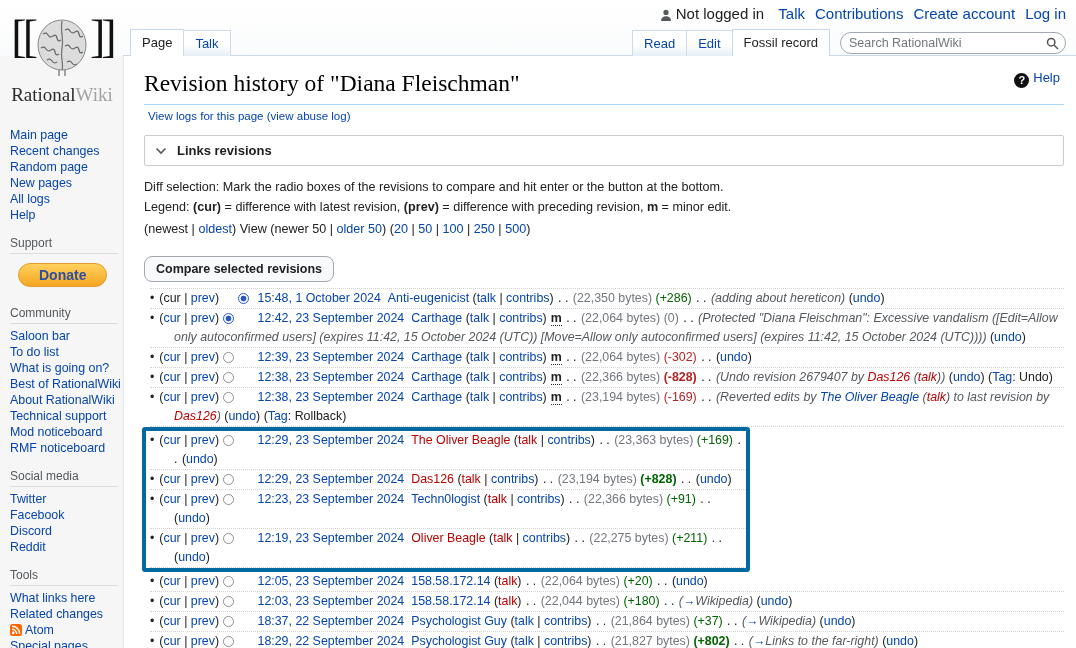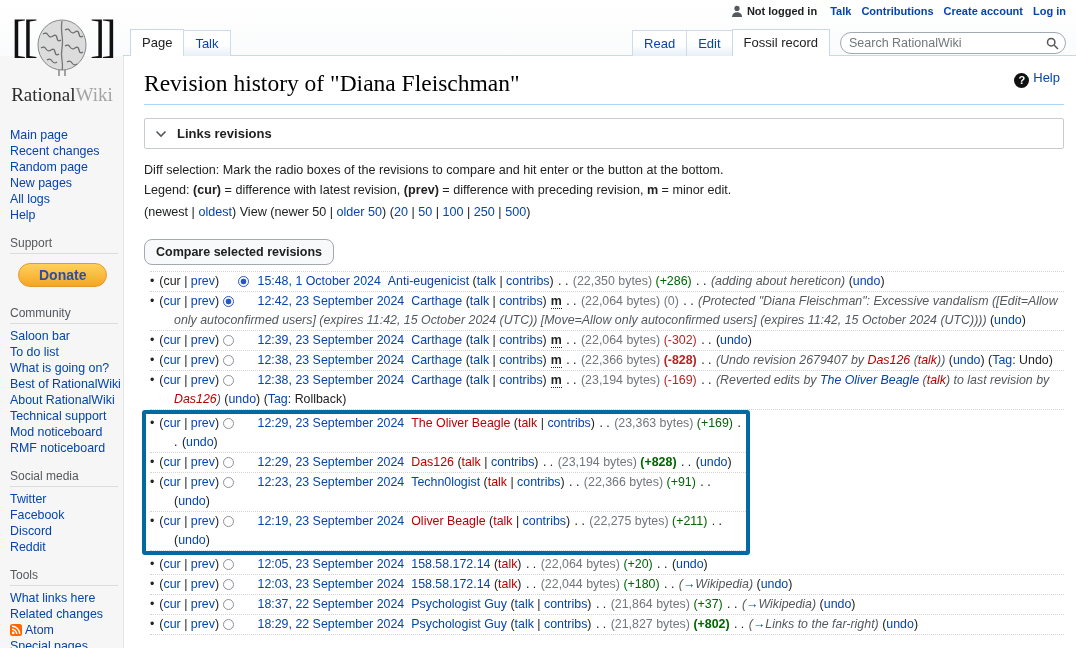--- a/index.html
+++ b/index.html
@@ -5,21 +5,21 @@
   html,body{margin:0;padding:0;}
   body{width:1076px;height:648px;position:relative;overflow:hidden;background:#f6f6f6;
        font-family:"Liberation Sans",sans-serif;color:#202122;}
   a{text-decoration:none;cursor:pointer;}
   .lb{color:#0645ad;} .lr{color:#ba0000;}
   #topstrip{position:absolute;left:0;top:0;right:0;height:56px;background:linear-gradient(#ffffff,#fafbfc);}
   #tabline{position:absolute;left:123px;right:0;top:55px;height:1px;background:#c8d8e8;}
   #contentcol{position:absolute;left:123px;top:56px;right:0;bottom:0;background:#fff;border-left:1px solid #e2e6ea;
       padding:6px 12px 0 20px;box-sizing:border-box;}
   
-  #personal-bar{position:absolute;top:5px;right:10px;font-size:11px;color:#202122;font-weight:bold;}
+  #personal-bar{position:absolute;top:5px;right:10px;font-size:15px;color:#202122;}
   #personal-bar .sp{margin-left:10px;}
   #personal-bar svg{vertical-align:-2px;margin-right:4px;}
   
   #logo{position:absolute;left:6px;top:6px;width:112px;text-align:center;cursor:pointer;}
   #logo-art{font-family:"Liberation Serif",serif;font-size:46px;line-height:62px;color:#111;white-space:nowrap;}
   #logo-art .br{vertical-align:14px;letter-spacing:-4px;}
   #logo-art svg{vertical-align:-14px;margin:0 1px;}
   #logo-text{font-family:"Liberation Serif",serif;font-size:19px;color:#2b2b2b;margin-top:2px;}
   #logo-text .lw{color:#a3a3a3;}
   
@@ -158,20 +158,24 @@
           <path d="M2 5.3 A4.7 4.7 0 0 1 6.7 10" stroke="#fff" stroke-width="1.4" fill="none"></path>
           <path d="M2 2.3 A7.7 7.7 0 0 1 9.7 10" stroke="#fff" stroke-width="1.4" fill="none"></path>
         </svg>Atom</a>
       <a class="sb-link">Special pages</a>
     </div>
   </div>
 
 <div id="contentcol">
   <div id="help"><span class="help-ic">?</span><a class="lb">Help</a></div>
   <h1>Revision history of "Diana Fleischman"</h1>
+  <div id="contentSub">
+    <a class="lb">View logs for this page</a>
+    <span class="lb">(</span><a class="lb">view abuse log</a><span class="lb">)</span>
+  </div>
   <div id="filter-box">
     <svg width="12" height="8" viewBox="0 0 12 8">
         <path d="M1.5 1.5 L6 6 L10.5 1.5" stroke="#54595d" stroke-width="1.6" fill="none"></path>
       </svg><span class="fl">Links revisions</span>
   </div>
   <p class="para">Diff selection: Mark the radio boxes of the revisions to compare and hit enter or the button at the bottom.</p>
   <p class="para" id="legend">Legend: <b>(cur)</b> = difference with latest revision, <b>(prev)</b> = difference with preceding revision, <b>m</b> = minor edit.</p>
   <p id="pager">(newest | <a class="lb">oldest</a>) View (newer 50 | <a class="lb">older 50</a>) (<a class="lb">20</a> | <a class="lb">50</a> | <a class="lb">100</a> | <a class="lb">250</a> | <a class="lb">500</a>)</p>
   <button id="compare">Compare selected revisions</button>
   <div id="rev-list">

